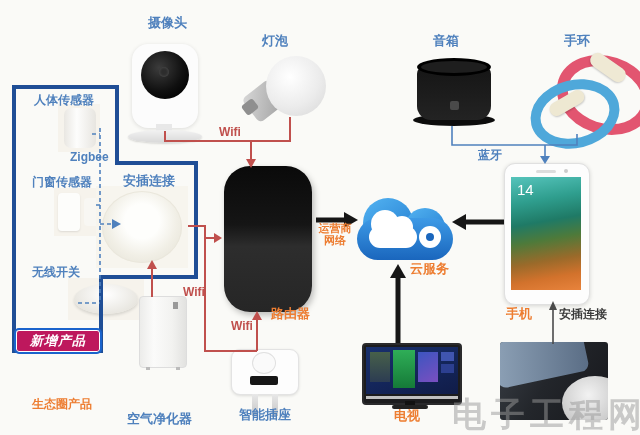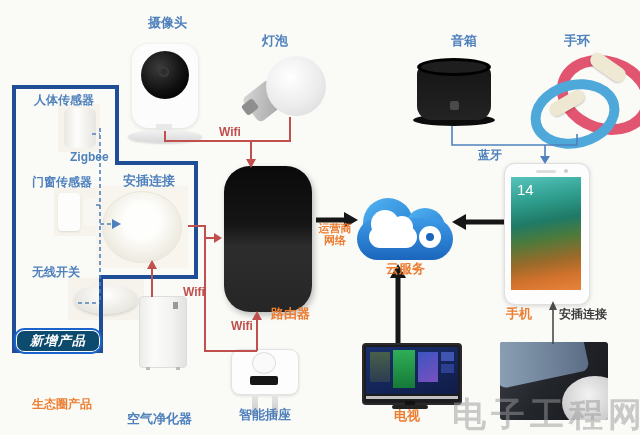--- a/index.html
+++ b/index.html
@@ -8,21 +8,21 @@
     font-family:"Liberation Sans","DejaVu Sans",sans-serif;
   }
   
   .lbl{position:absolute;font-weight:bold;font-size:13px;color:#4f81bd;white-space:nowrap;z-index:6;}
   .lbl.sm{font-size:12px;margin-left:8px;}
   .lbl.orange{color:#ed7d31;}
   .lbl.red{color:#c0504d;font-size:12px;}
   .lbl.dark{color:#3a3a3a;font-weight:600;font-size:12px;}
   .badge{
     position:absolute;left:16px;top:330px;width:82px;height:20px;z-index:6;
-    background:#0c4a6e;border:1px solid #ffffff;outline:2px solid #1a63cc;border-radius:8px;
+    background:#be185d;border:1px solid #ffffff;outline:2px solid #1a63cc;border-radius:3px;
     color:#fff;font-size:13px;font-weight:bold;font-style:italic;
     display:flex;align-items:center;justify-content:center;letter-spacing:1px;
   }
   .carrier{position:absolute;left:312px;top:222px;width:46px;z-index:6;color:#ed7d31;
     font-size:11px;font-weight:bold;text-align:center;line-height:12px;}
   
   .photo-sq{position:absolute;background:#f6f3ec;}
   
   .cam-head{position:absolute;left:132px;top:44px;width:66px;height:84px;background:#fcfcfc;
     border-radius:16px;box-shadow:0 1px 4px rgba(0,0,0,.12);}
@@ -243,21 +243,21 @@
 
     <path d="M452,126 V145 H577 V134 M545,145 V157" fill="none" stroke="#4f81bd" stroke-width="1.6"></path>
     <polygon points="540,156 550,156 545,164" fill="#4f81bd"></polygon>
 
     <path d="M553,344 V308" stroke="#4a4a4a" stroke-width="1.6"></path>
     <polygon points="549,310 557,310 553,301" fill="#4a4a4a"></polygon>
   </svg>
 
   <div class="lbl" style="left:148px;top:14px;">摄像头</div>
   <div class="lbl" style="left:262px;top:32px;">灯泡</div>
-  <div class="lbl" style="left:433px;top:32px;margin-left:18px;">音箱</div>
+  <div class="lbl" style="left:433px;top:32px;">音箱</div>
   <div class="lbl" style="left:564px;top:32px;">手环</div>
 
   <div class="lbl sm" style="left:26px;top:92px;">人体传感器</div>
   <div class="lbl sm" style="left:62px;top:150px;">Zigbee</div>
   <div class="lbl sm" style="left:24px;top:174px;">门窗传感器</div>
   <div class="lbl sm" style="left:24px;top:264px;">无线开关</div>
   <div class="badge">新增产品</div>
   <div class="lbl sm orange" style="left:24px;top:396px;text-align:center;">生态圈产品</div>
 
   <div class="lbl" style="left:123px;top:172px;">安插连接</div>
@@ -267,21 +267,21 @@
   <div class="lbl red" style="left:183px;top:285px;">Wifi</div>
   <div class="lbl red" style="left:231px;top:319px;">Wifi</div>
 
   <div class="lbl orange" style="left:271px;top:305px;">路由器</div>
   <div class="lbl" style="left:239px;top:406px;">智能插座</div>
 
   <div class="carrier">
     <div>运营商</div>
     <div>网络</div>
   </div>
-  <div class="lbl orange" style="left:386px;top:260px;">云服务</div>
+  <div class="lbl orange" style="left:410px;top:260px;">云服务</div>
 
   <div class="lbl sm" style="left:470px;top:147px;">蓝牙</div>
   <div class="lbl orange" style="left:506px;top:305px;">手机</div>
   <div class="lbl dark" style="left:559px;top:306px;">安插连接</div>
   <div class="lbl orange" style="left:394px;top:407px;">电视</div>
 
   <div class="wm wm2">电子工程网</div>
 
 </div>
 

